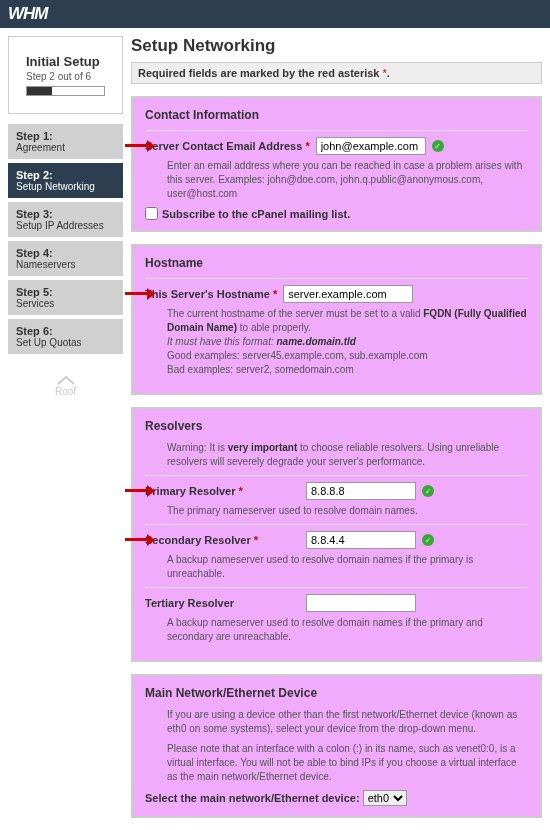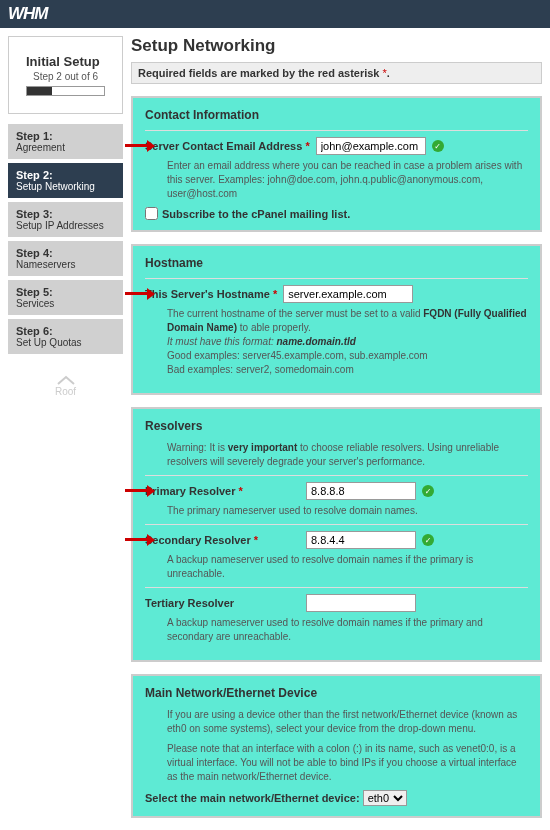--- a/index.html
+++ b/index.html
@@ -3,31 +3,31 @@
 <meta charset="utf-8">
 <style>
 * { box-sizing: border-box; margin: 0; padding: 0; }
 body { font-family: Arial, sans-serif; font-size: 11px; color: #333; background: #fff; width: 550px; }
 .topbar { background: #2d3e50; height: 28px; padding: 4px 8px; }
 .logo { color: #fff; font-weight: bold; font-style: italic; font-size: 17px; letter-spacing: -1px; }
 .container { display: flex; padding: 8px; gap: 8px; }
 .sidebar { width: 115px; flex-shrink: 0; }
 .initial-box { border: 1px solid #ccc; padding: 17px; margin-bottom: 10px; }
 .initial-box h3 { font-size: 13px; font-weight: bold; margin-bottom: 2px; }
-.initial-box .sub { font-size: 10px; color: #555; margin-bottom: 4px; text-align: center; }
+.initial-box .sub { font-size: 10px; color: #555; margin-bottom: 4px; }
 .progress { height: 10px; border: 1px solid #999; background: #fff; }
 .progress-fill { height: 100%; background: #333; width: 33%; }
 .step { background: #d0d0d0; padding: 6px 8px; margin-bottom: 4px; font-size: 10px; color: #333; }
 .step b { display: block; font-size: 11px; }
 .step.active { background: #2d3e50; color: #fff; }
 .main { flex: 1; }
 h1 { font-size: 17px; font-weight: bold; margin-bottom: 6px; }
 .req-banner { background: #eee; border: 1px solid #ccc; padding: 4px 6px; font-size: 11px; margin-bottom: 12px; }
 .req-banner .ast, .ast { color: #c00; }
-.section { border: 2px solid #ccc; padding: 10px 12px; margin-bottom: 12px; position: relative; background: #5eead4; }
+.section { border: 2px solid #ccc; padding: 10px 12px; margin-bottom: 12px; position: relative; background: #f0abfc; }
 .section h2 { font-size: 12px; font-weight: bold; margin-bottom: 8px; }
 .divider { border-top: 1px solid #ddd; margin: 6px 0; }
 .field-row { display: flex; align-items: center; margin-bottom: 4px; gap: 6px; }
 .field-label { font-weight: bold; font-size: 11px; }
 .field-row input[type=text] { border: 1px solid #999; padding: 2px 4px; font-size: 11px; width: 110px; }
 .check-icon { width: 12px; height: 12px; background: #3a3; border-radius: 50%; display: inline-flex; align-items: center; justify-content: center; color: #fff; font-size: 8px; }
 .desc { font-size: 10px; color: #555; line-height: 1.4; margin-bottom: 6px; margin-left: 22px; }
 .desc b { color: #333; }
 .arrow { position: absolute; left: -20px; width: 30px; height: 12px; }
 .arrow::before { content: ""; position: absolute; top: 5px; left: 0; width: 22px; height: 3px; background: #c00; }

